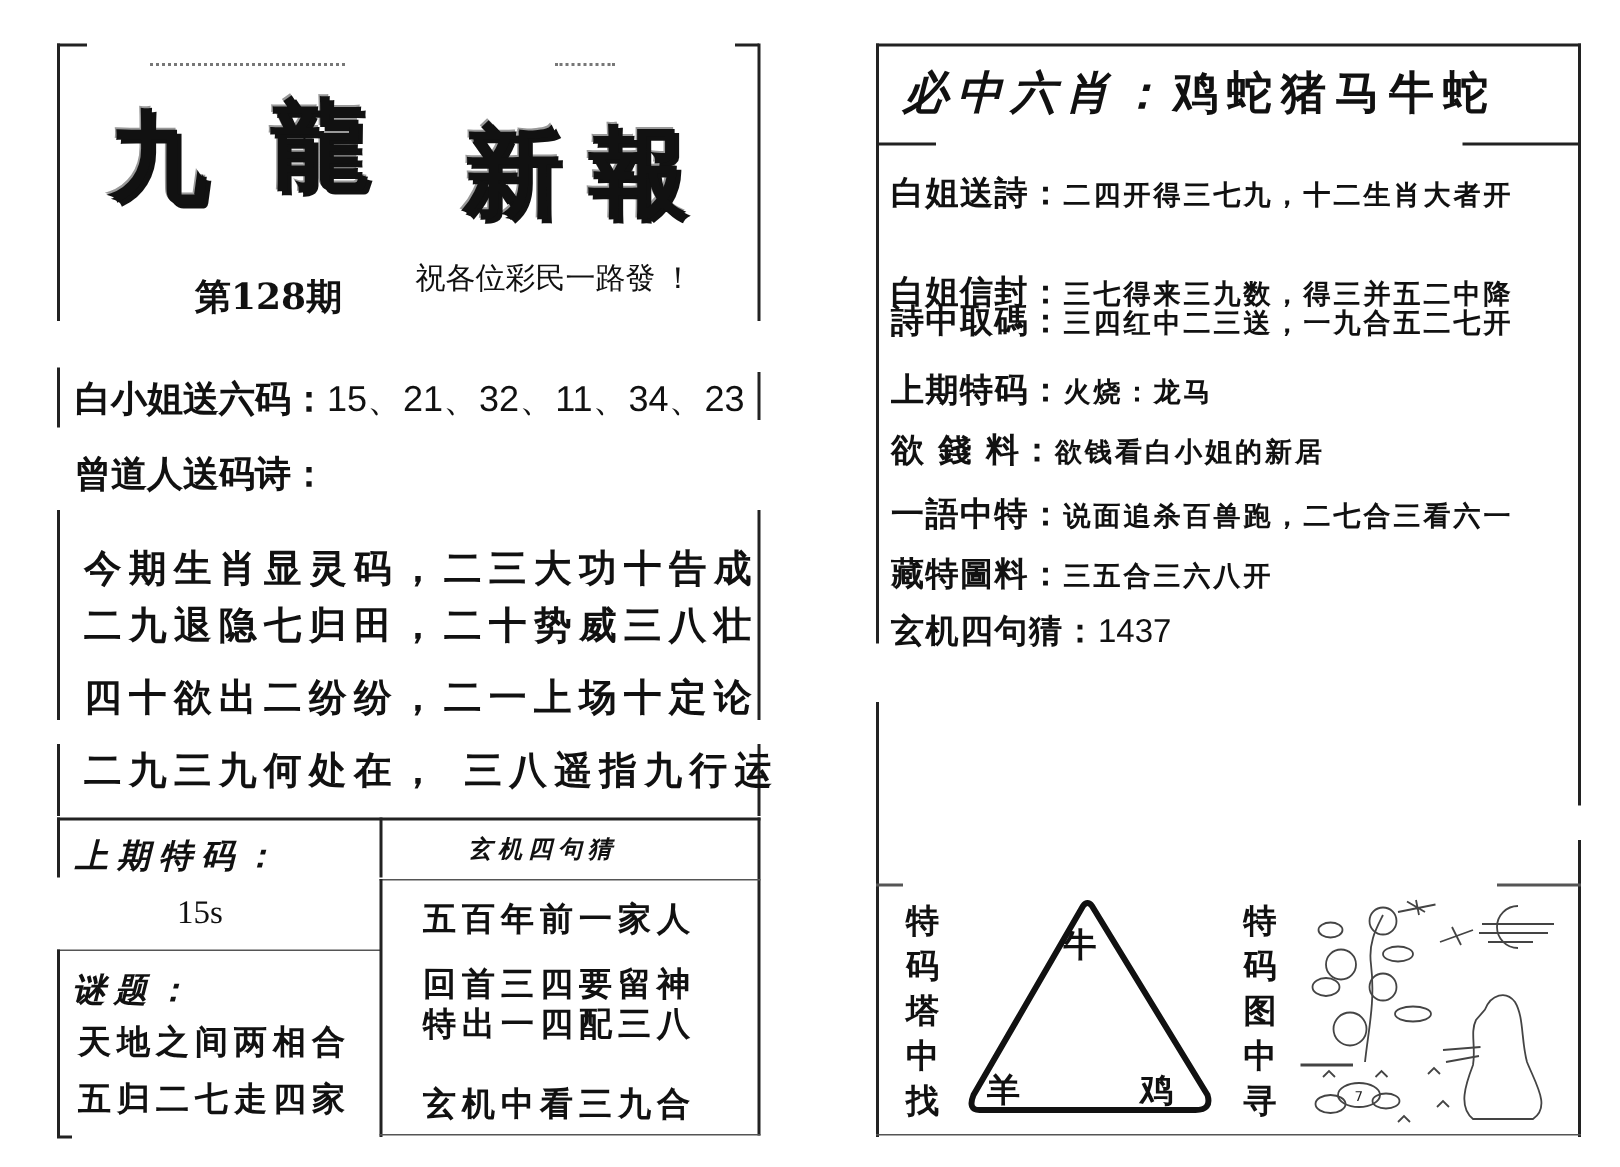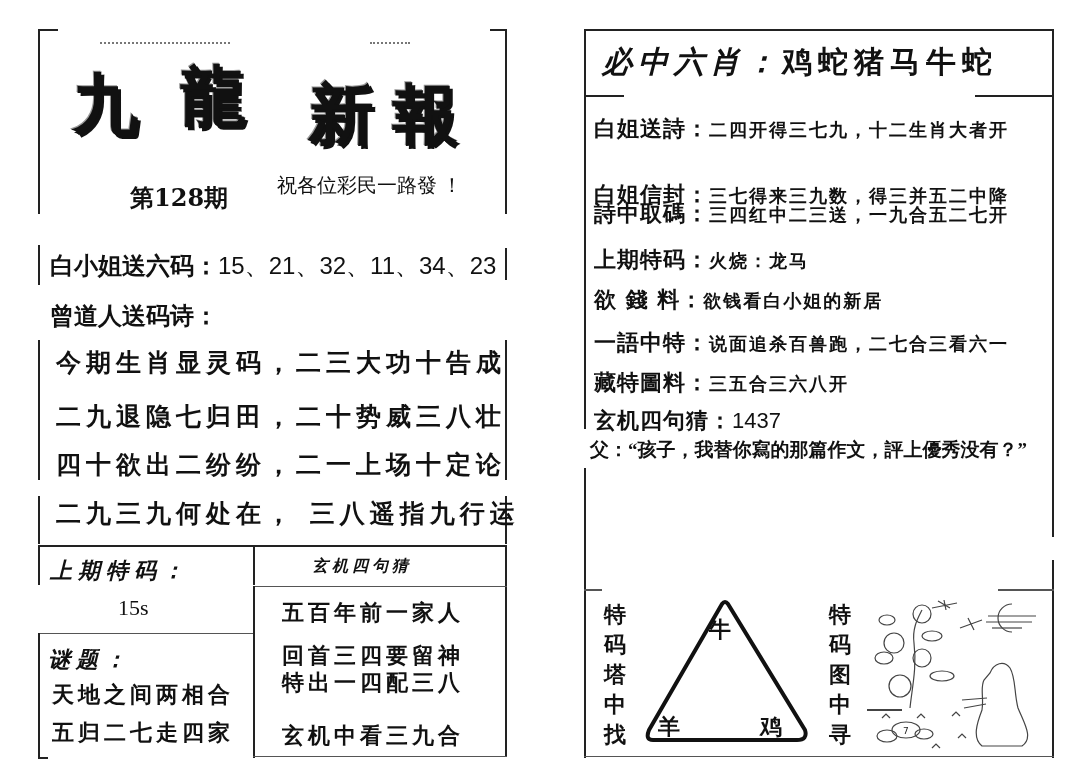--- a/index.html
+++ b/index.html
@@ -56,21 +56,21 @@
 
   <div class="row" style="left:50px;top:250px;">
     <span class="label-big">白小姐送六码：</span><span class="nums">15、21、32、11、34、23</span>
   </div>
   <div class="row label-big" style="left:50px;top:300px;">曾道人送码诗：</div>
 
   <div class="vline" style="left:38px;top:340px;height:140px;"></div>
   <div class="vline" style="left:505px;top:340px;height:140px;"></div>
   <div class="vline" style="left:38px;top:496px;height:48px;"></div>
   <div class="vline" style="left:505px;top:496px;height:48px;"></div>
-  <div class="row poem" style="left:56px;top:346px;">今期生肖显灵码，二三大功十告成</div>
+  <div class="row poem" style="left:56px;top:362px;">今期生肖显灵码，二三大功十告成</div>
   <div class="row poem" style="left:56px;top:400px;">二九退隐七归田，二十势威三八壮</div>
   <div class="row poem" style="left:56px;top:448px;">四十欲出二纷纷，二一上场十定论</div>
   <div class="row poem" style="left:56px;top:497px;">二九三九何处在， 三八遥指九行运</div>
 
   <div class="hline" style="left:38px;top:545px;width:469px;"></div>
   <div class="vline" style="left:38px;top:545px;height:40px;"></div>
   <div class="vline" style="left:253px;top:545px;height:40px;"></div>
   <div class="vline" style="left:505px;top:545px;height:212px;"></div>
   <div class="hline thin" style="left:253px;top:586px;width:254px;height:1px;"></div>
 
@@ -127,21 +127,20 @@
     </div>
     <div class="row" style="left:594px;top:368px;">
       <span class="r-label">藏特圖料</span><span class="r-label">：</span><span class="r-val">三五合三六八开</span>
     </div>
     <div class="row" style="left:594px;top:406px;">
       <span class="r-label">玄机四句猜</span><span class="r-label">：</span><span class="r-val-num">1437</span>
     </div>
   </div>
 
   <div class="abs" style="left:590px;top:434px;width:462px;">
-    <div class="joke">父：“孩子，我替你寫的那篇作文，評上優秀没有？”</div>
   </div>
   <div class="vline" style="left:584px;top:468px;height:290px;"></div>
 
   <div class="vline" style="left:1052px;top:560px;height:198px;"></div>
   <div class="hline thin" style="left:584px;top:589px;width:18px;"></div>
   <div class="hline thin" style="left:998px;top:589px;width:56px;"></div>
   <div class="hline thin" style="left:584px;top:756px;width:470px;height:1px;"></div>
 
   <div class="abs" style="left:601px;top:600px;">
     <div class="vert">特</div>

